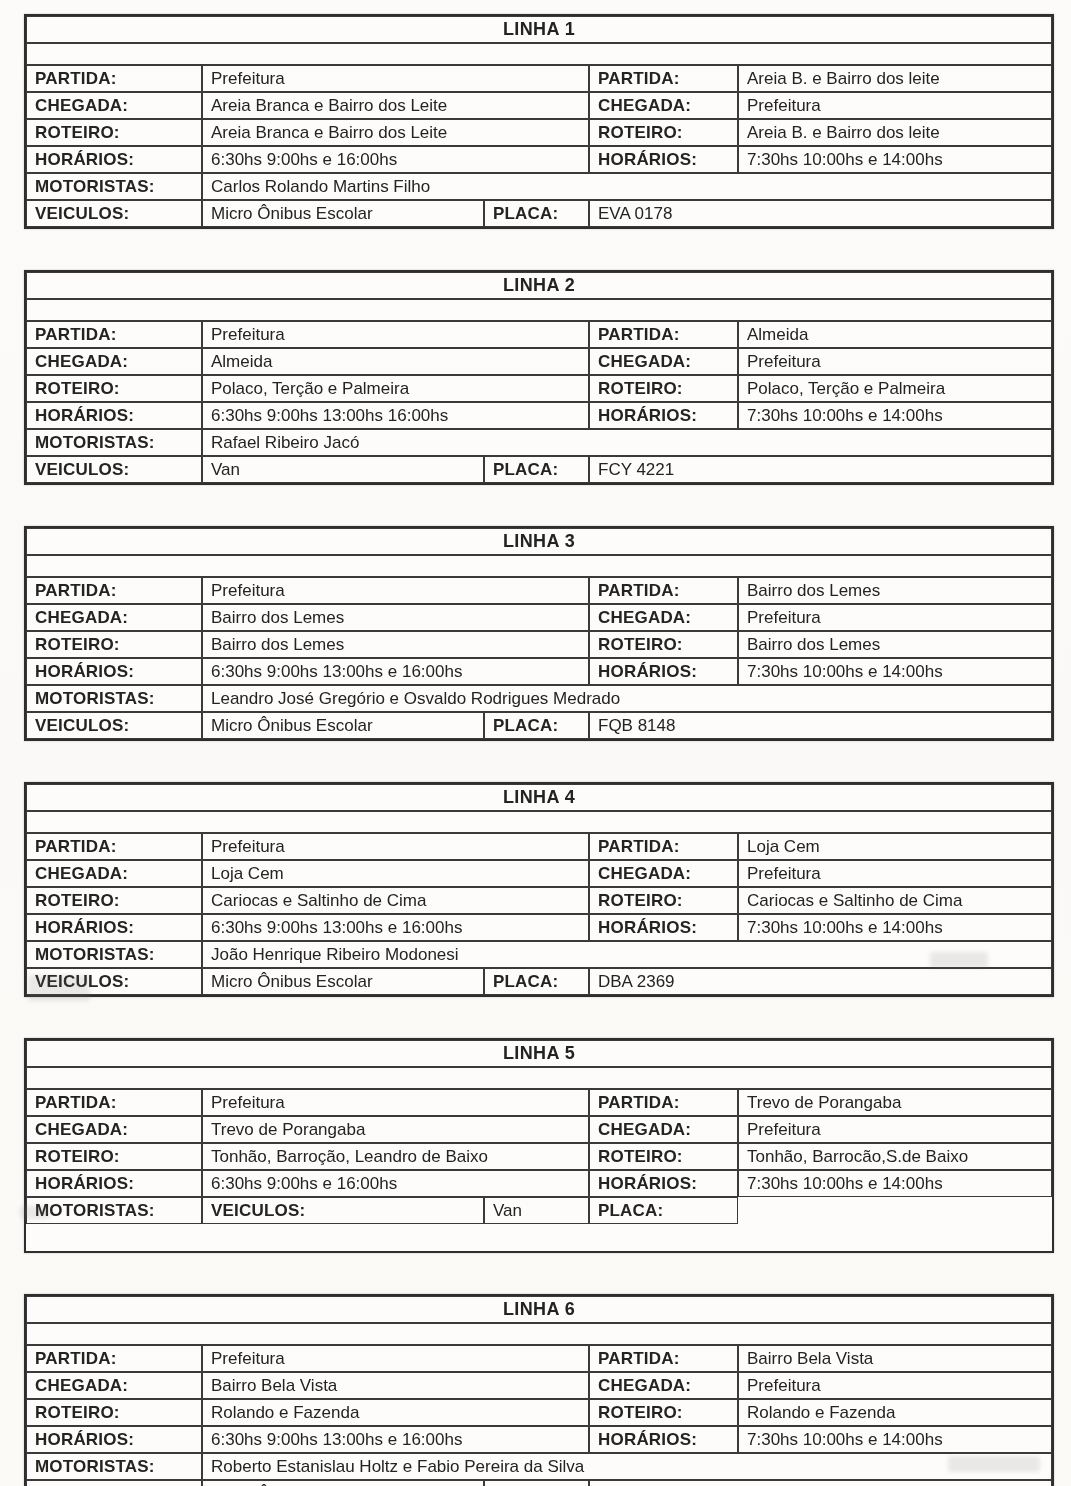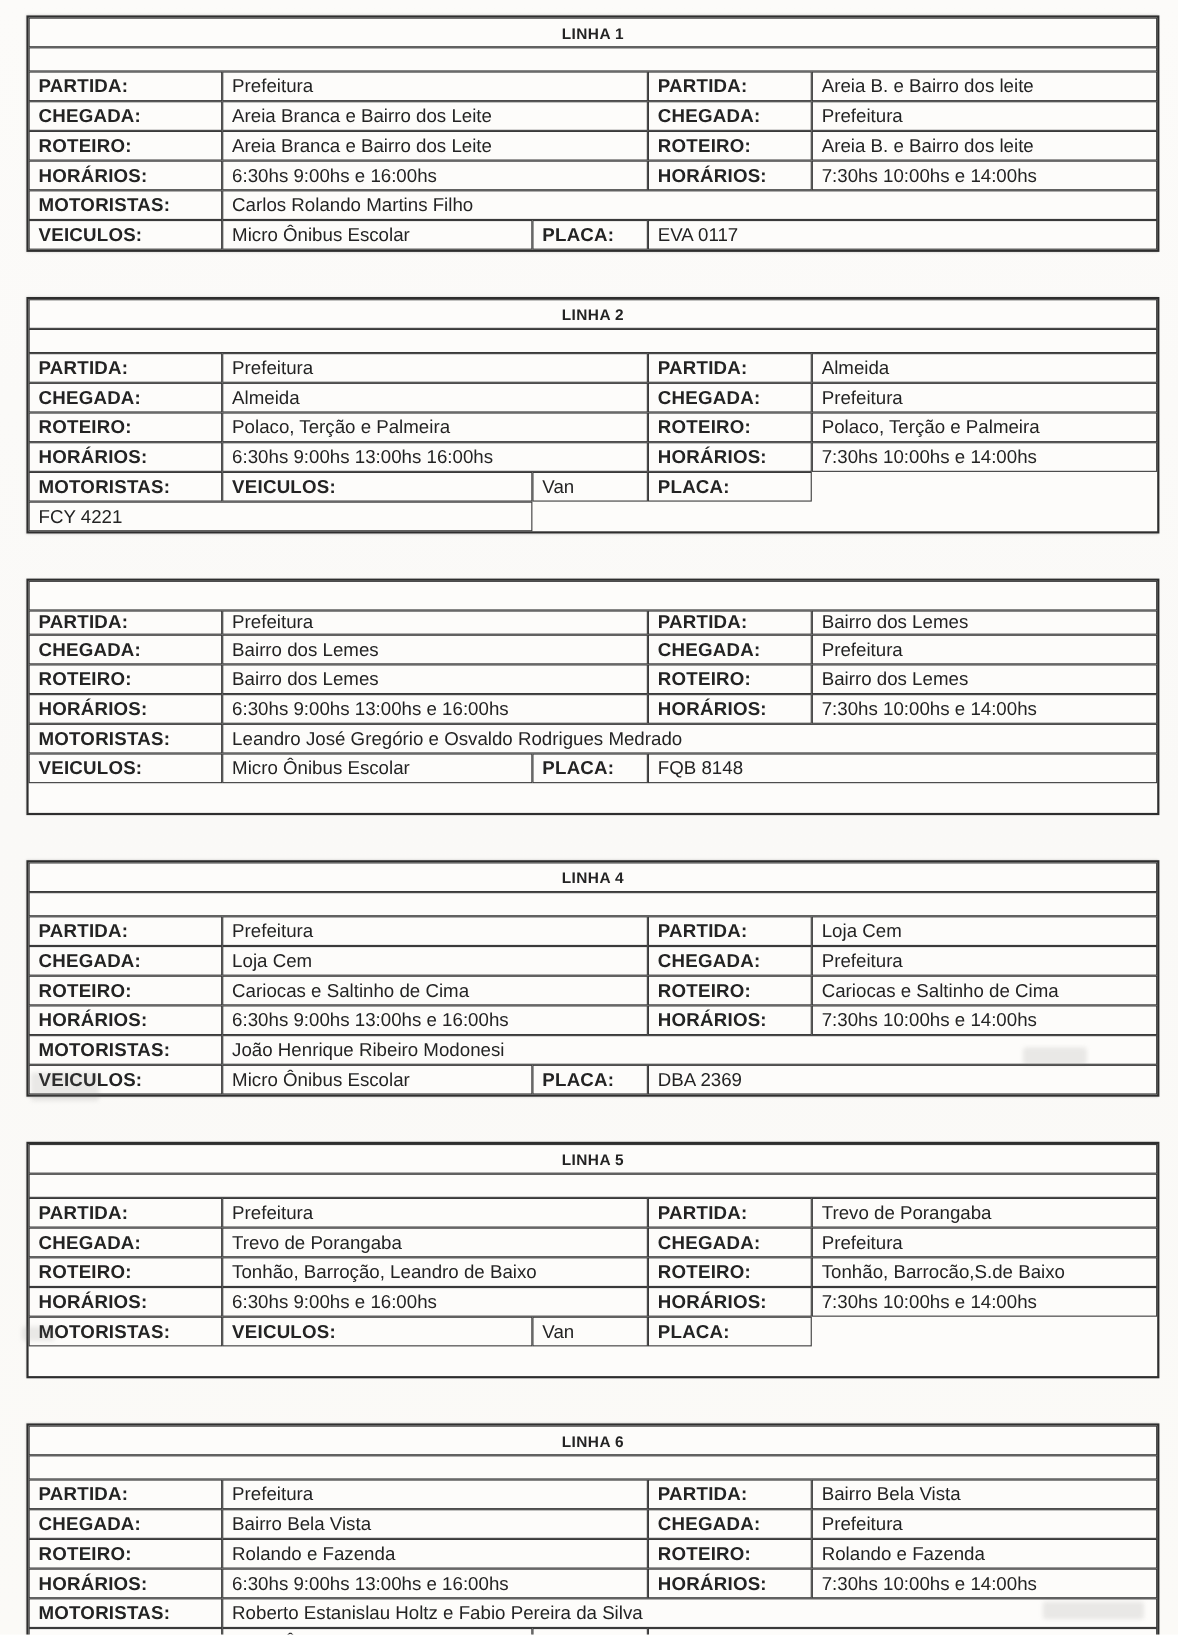--- a/index.html
+++ b/index.html
@@ -35,21 +35,21 @@
     padding: 0 8px;
     font-size: 17px;
     white-space: nowrap;
     overflow: hidden;
     box-sizing: border-box;
   }
   .title {
     grid-column: 1 / -1;
     justify-content: center;
     font-weight: bold;
-    font-size: 14px;
+    font-size: 18px;
     letter-spacing: 0.4px;
   }
   .spacer { grid-column: 1 / -1; }
   .lab { font-weight: bold; letter-spacing: 0.2px; }
   .sp2 { grid-column: span 2; }
   .sp4 { grid-column: span 4; }
   .smudge {
     position: absolute;
     background: rgba(110,110,110,0.14);
     filter: blur(2px);
@@ -82,21 +82,21 @@
     <div class="c">Areia B. e Bairro dos leite</div>
     <div class="c lab">HORÁRIOS:</div>
     <div class="c sp2">6:30hs 9:00hs e 16:00hs</div>
     <div class="c lab">HORÁRIOS:</div>
     <div class="c">7:30hs 10:00hs e 14:00hs</div>
     <div class="c lab">MOTORISTAS:</div>
     <div class="c sp4">Carlos Rolando Martins Filho</div>
     <div class="c lab">VEICULOS:</div>
     <div class="c">Micro Ônibus Escolar</div>
     <div class="c lab">PLACA:</div>
-    <div class="c sp2">EVA 0117</div>
+    <div class="c sp2">EVA 0178</div>
   </div>
 
   <div class="tbl">
     <div class="c title">LINHA 2</div>
     <div class="c spacer"></div>
     <div class="c lab">PARTIDA:</div>
     <div class="c sp2">Prefeitura</div>
     <div class="c lab">PARTIDA:</div>
     <div class="c">Almeida</div>
     <div class="c lab">CHEGADA:</div>
@@ -105,27 +105,29 @@
     <div class="c">Prefeitura</div>
     <div class="c lab">ROTEIRO:</div>
     <div class="c sp2">Polaco, Terção e Palmeira</div>
     <div class="c lab">ROTEIRO:</div>
     <div class="c">Polaco, Terção e Palmeira</div>
     <div class="c lab">HORÁRIOS:</div>
     <div class="c sp2">6:30hs 9:00hs 13:00hs 16:00hs</div>
     <div class="c lab">HORÁRIOS:</div>
     <div class="c">7:30hs 10:00hs e 14:00hs</div>
     <div class="c lab">MOTORISTAS:</div>
+    <div class="c sp4">Rafael Ribeiro Jacó</div>
     <div class="c lab">VEICULOS:</div>
     <div class="c">Van</div>
     <div class="c lab">PLACA:</div>
     <div class="c sp2">FCY 4221</div>
   </div>
 
   <div class="tbl">
+    <div class="c title">LINHA 3</div>
     <div class="c spacer"></div>
     <div class="c lab">PARTIDA:</div>
     <div class="c sp2">Prefeitura</div>
     <div class="c lab">PARTIDA:</div>
     <div class="c">Bairro dos Lemes</div>
     <div class="c lab">CHEGADA:</div>
     <div class="c sp2">Bairro dos Lemes</div>
     <div class="c lab">CHEGADA:</div>
     <div class="c">Prefeitura</div>
     <div class="c lab">ROTEIRO:</div>

